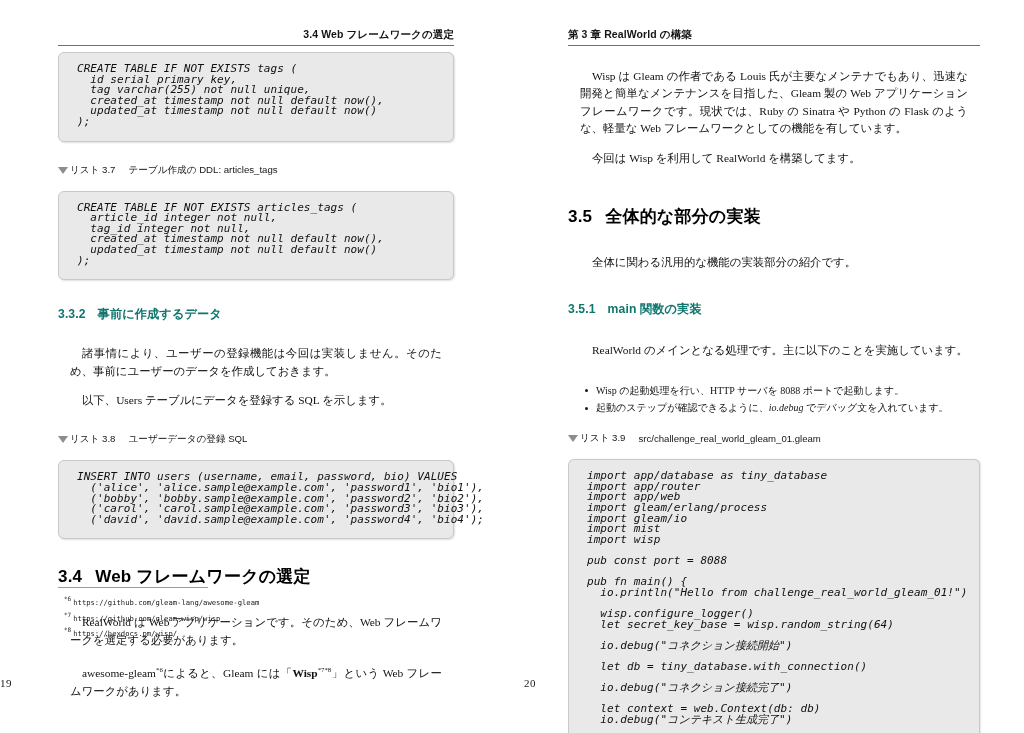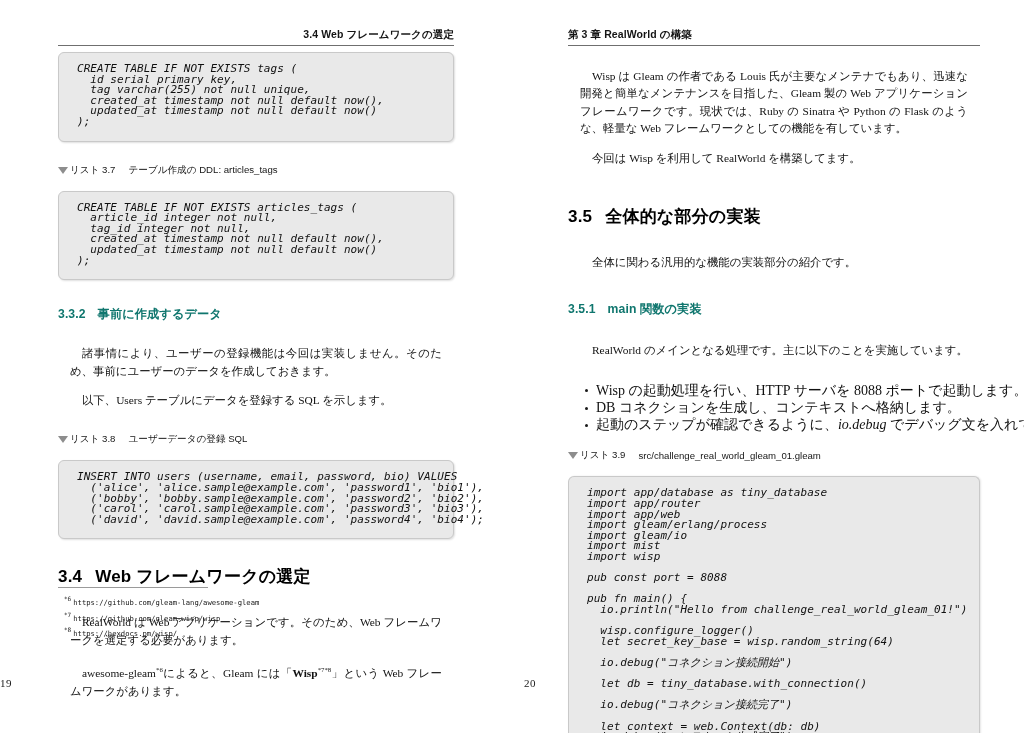--- a/index.html
+++ b/index.html
@@ -154,21 +154,21 @@
   }
   .bold-term { font-weight: bold; }
 
   
   ul.bullets {
     margin: 0;
     padding: 0 0 0 28px;
     list-style: none;
   }
   ul.bullets li {
-    font-size: 14px;
+    font-size: 10px;
     line-height: 17.2px;
     color: #111;
     position: relative;
     white-space: nowrap;
     font-family: Liberation Serif, serif;
   }
   ul.bullets li::before {
     content: "";
     position: absolute;
     left: -11px;
@@ -353,21 +353,20 @@
       </h3>
 
       <div class="sp12"></div>
 
       <p class="body" style="padding-left:12px">RealWorld のメインとなる処理です。主に以下のことを実施しています。</p>
 
       <div class="sp10"></div>
 
       <ul class="bullets">
         <li>Wisp の起動処理を行い、HTTP サーバを 8088 ポートで起動します。</li>
-        <li>DB コネクションを生成し、コンテキストへ格納します。</li>
         <li><span>起動のステップが確認できるように、</span><span class="ital">io.debug</span><span> でデバッグ文を入れています。</span></li>
       </ul>
 
       <div class="sp16"></div>
 
       <div class="caption">
         <span class="tri"></span>
         <span class="cap-num">リスト 3.9</span>
         <span class="cap-gap"></span>
         <span>src/challenge_real_world_gleam_01.gleam</span>

